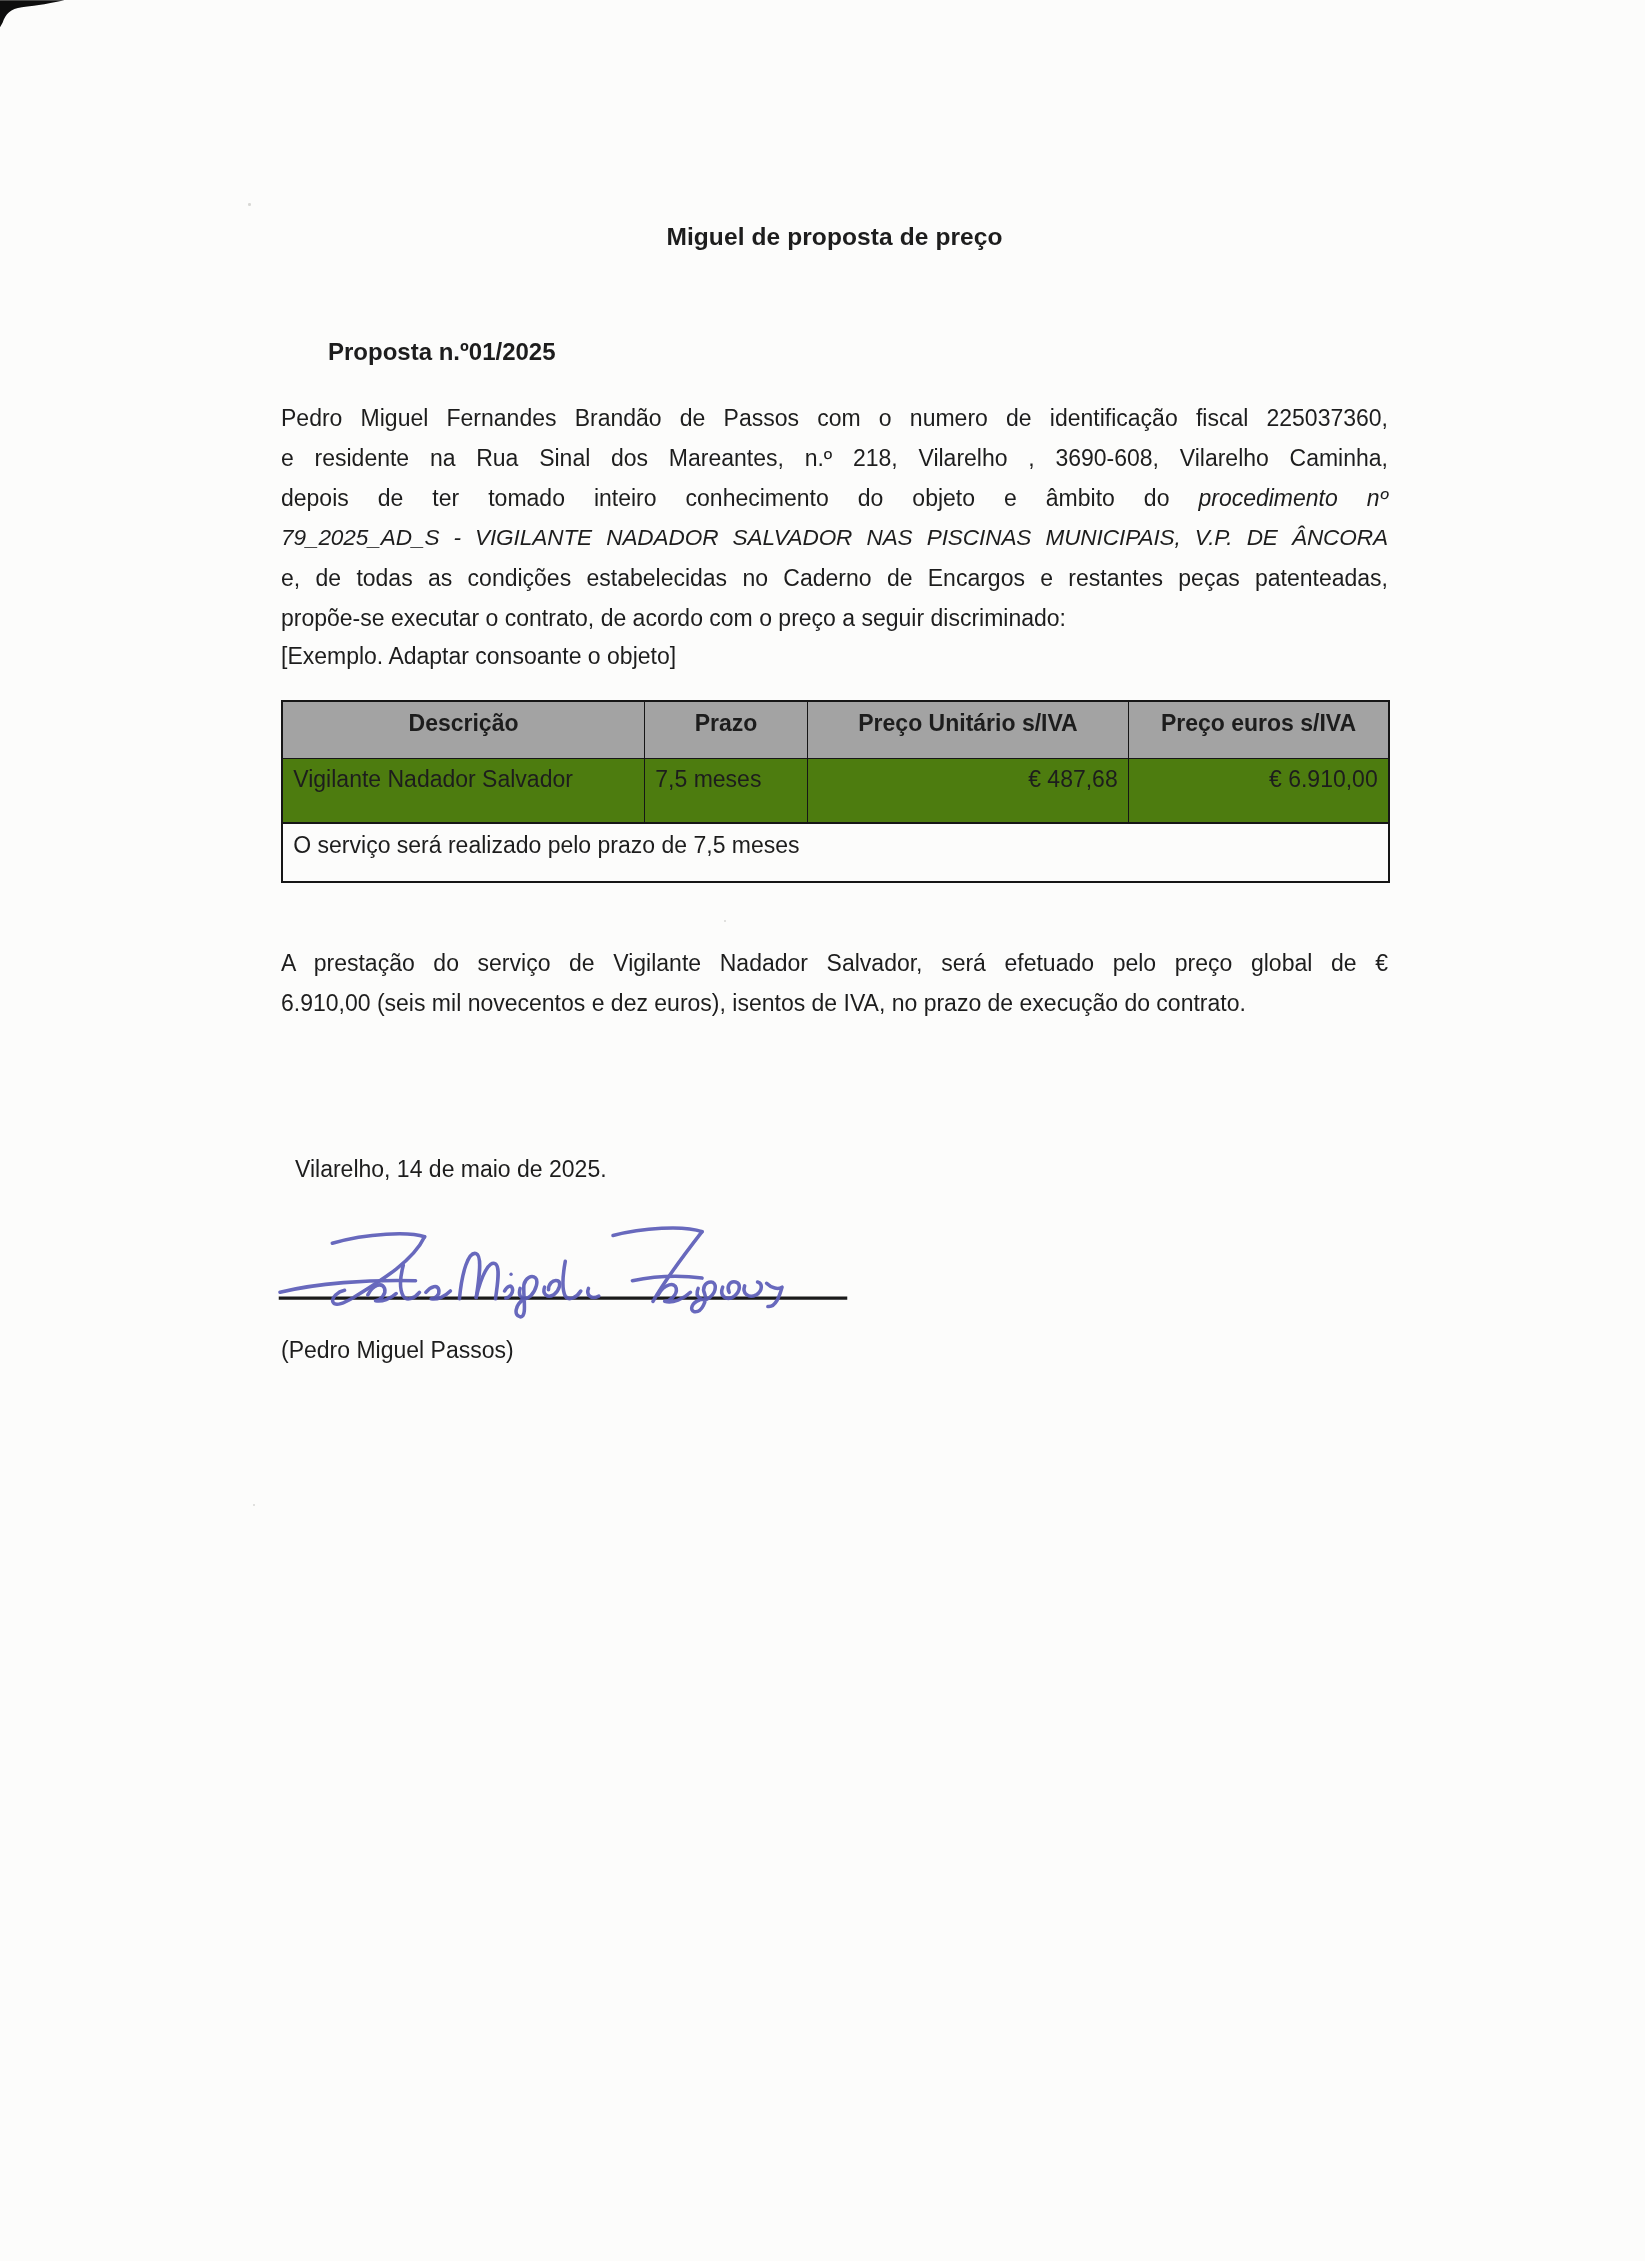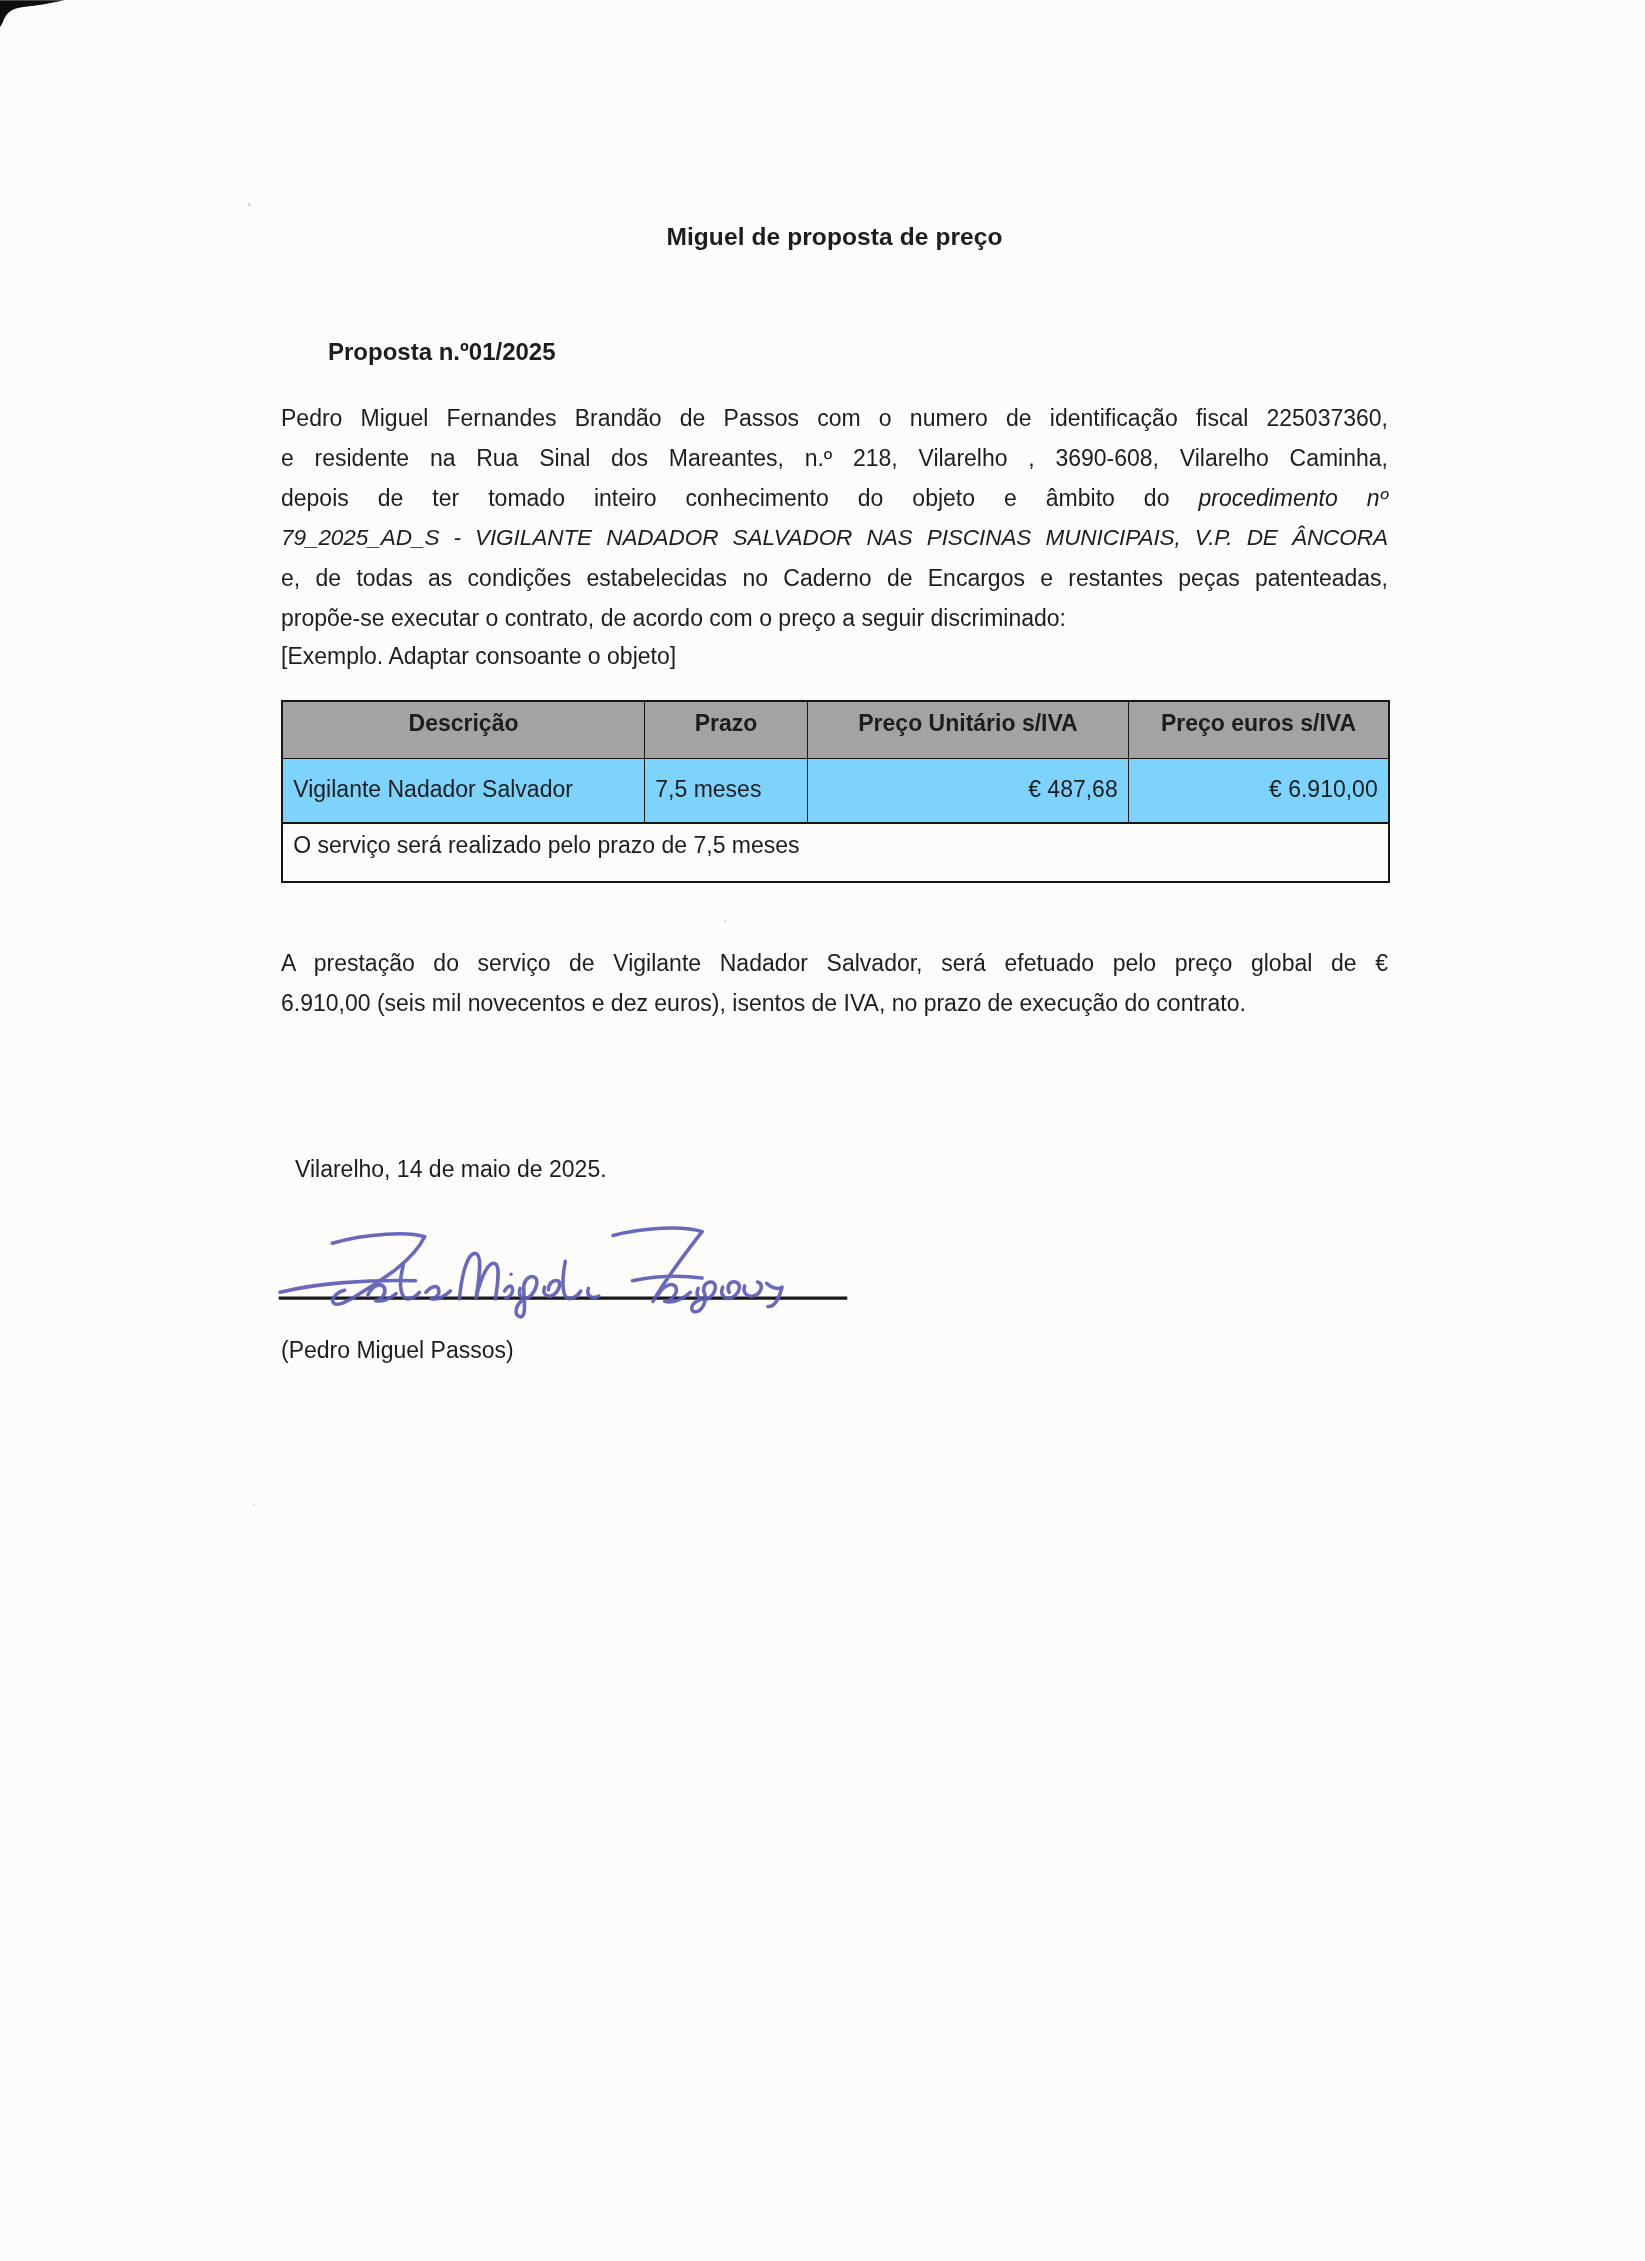--- a/index.html
+++ b/index.html
@@ -41,23 +41,23 @@
   table.price-table th, table.price-table td { box-sizing:border-box; overflow:hidden; }
   th.hcell {
     background:#a3a3a3;
     height:57px; vertical-align:top; padding-top:8.4px;
     font-weight:bold; text-align:center;
     border-bottom:1.9px solid #161616;
     border-right:1.9px solid #161616;
   }
   th.hcell.last { border-right:none; }
   td.dcell {
-    height:63px; vertical-align:top; padding-top:17px;
+    height:63px; vertical-align:top; padding-top:7px;
     border-right:1.9px solid #161616;
-    background:#7dd3fc;
+    background:#4d7c0f;
   }
   td.dcell.last { border-right:none; }
   td.cell-left  { text-align:left;  padding-left:10.3px; padding-right:6.5px; }
   td.cell-right { text-align:right; padding-right:10.3px; padding-left:6.5px; }
   td.note-cell {
     height:59px; vertical-align:top; padding-top:8.4px; padding-left:10.3px;
     border-top:2.6px solid #161616;
     text-align:left; background:#fcfcfb;
   }
   .closing {

